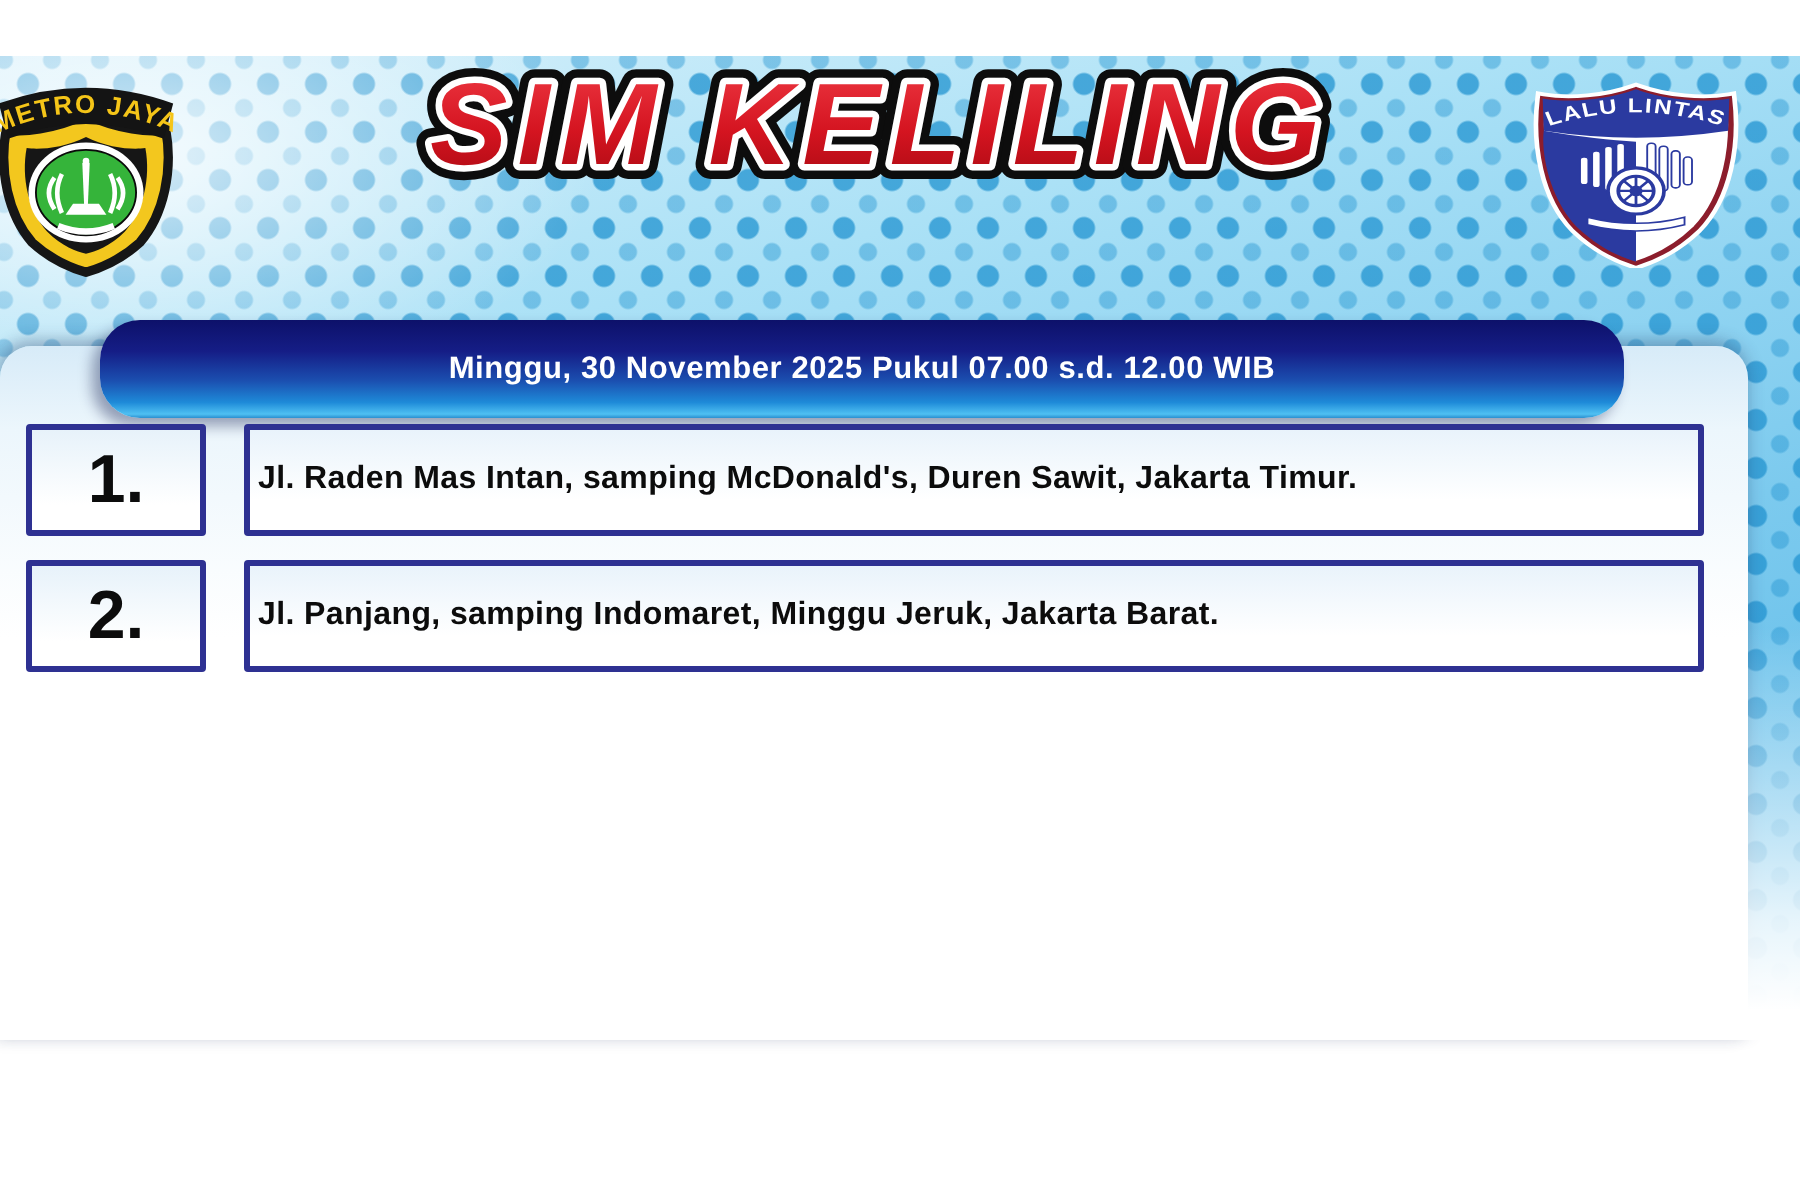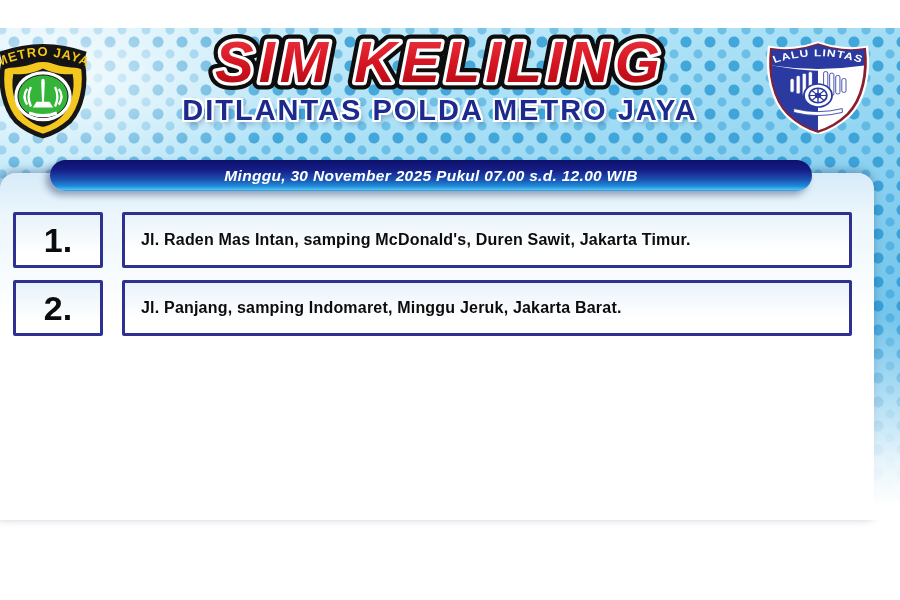--- a/index.html
+++ b/index.html
@@ -38,43 +38,43 @@
       -2px 0 0 #fff,2px 0 0 #fff,0 -2px 0 #fff,0 2px 0 #fff,3px 4px 5px rgba(10,30,90,.35);
   }
   .title2{display:block;margin:-4px auto 0;}
   .title3{
     margin-top:-6px;font-size:29px;font-weight:bold;letter-spacing:2px;color:#1b2a8c;
     text-shadow:-2px -2px 0 #fff,2px -2px 0 #fff,-2px 2px 0 #fff,2px 2px 0 #fff,
       -2px 0 0 #fff,2px 0 0 #fff,0 -2px 0 #fff,0 2px 0 #fff,3px 4px 5px rgba(10,30,90,.35);
   }
   
   .banner{
-    position:absolute;left:50px;top:132px;width:762px;height:31px;z-index:4;
+    position:absolute;left:50px;top:132px;width:762px;height:49px;z-index:4;
     border-radius:20px;
     background:linear-gradient(180deg,#0d116a 0%,#151d86 32%,#1b4fb0 62%,#1e8ad8 84%,#4fc0f2 96%,#2a8fd0 100%);
     box-shadow:-4px 4px 7px rgba(20,30,80,.40);
-    display:flex;align-items:center;justify-content:center;font-style:italic;
+    display:flex;align-items:center;justify-content:center;
   }
   .banner span{color:#ffffff;font-size:15.5px;font-weight:bold;letter-spacing:.3px;}
   
   .row{position:absolute;left:0;width:900px;z-index:5;}
   .row.r1{top:184px;}
   .row.r2{top:252px;}
   .numbox{
     position:absolute;left:13px;top:0;width:90px;height:56px;box-sizing:border-box;
     border:3px solid #2e3192;border-radius:2px;
     background:linear-gradient(180deg,#e7f2fa 0%,#ffffff 75%);
     display:flex;align-items:center;justify-content:center;
     font-size:34px;font-weight:bold;color:#0c0c0c;
   }
   .addrbox{
     position:absolute;left:122px;top:0;width:730px;height:56px;box-sizing:border-box;
     border:3px solid #2e3192;border-radius:2px;
     background:linear-gradient(180deg,#e9f3fb 0%,#ffffff 70%);
-    display:flex;align-items:center;padding-left:16px;
+    display:flex;align-items:center;padding-left:4px;
     font-size:16px;font-weight:bold;color:#0c0c0c;letter-spacing:.2px;
   }
   
   .badge-left{position:absolute;left:-8px;top:6px;width:102px;height:106px;z-index:3;}
   .badge-right{position:absolute;left:762px;top:12px;width:112px;height:94px;z-index:3;}
 </style>
 </head>
 <body>
 
 <div class="screen">
@@ -133,21 +133,20 @@
         <defs>
           <linearGradient id="redg" x1="0" y1="0" x2="0" y2="1">
             <stop offset="0" stop-color="#ef3944"></stop>
             <stop offset="0.55" stop-color="#d41420"></stop>
             <stop offset="1" stop-color="#a80912"></stop>
           </linearGradient>
         </defs>
         <text x="280" y="58" text-anchor="middle" font-family="Liberation Sans, sans-serif" font-size="58" font-weight="bold" font-style="italic" letter-spacing="5" fill="#0d0d0d" stroke="#0d0d0d" stroke-width="15" stroke-linejoin="round" paint-order="stroke">SIM KELILING</text>
         <text x="280" y="58" text-anchor="middle" font-family="Liberation Sans, sans-serif" font-size="58" font-weight="bold" font-style="italic" letter-spacing="5" fill="url(#redg)" stroke="#ffffff" stroke-width="6.5" stroke-linejoin="round" paint-order="stroke">SIM KELILING</text>
       </svg>
-      <div class="title3">DITLANTAS POLDA METRO JAYA</div>
     </div>
 
     <div class="panel"></div>
 
     <div class="banner">
       <span>Minggu, 30 November 2025 Pukul 07.00 s.d. 12.00 WIB</span>
     </div>
 
     <div class="row r1">
       <div class="numbox">1.</div>

